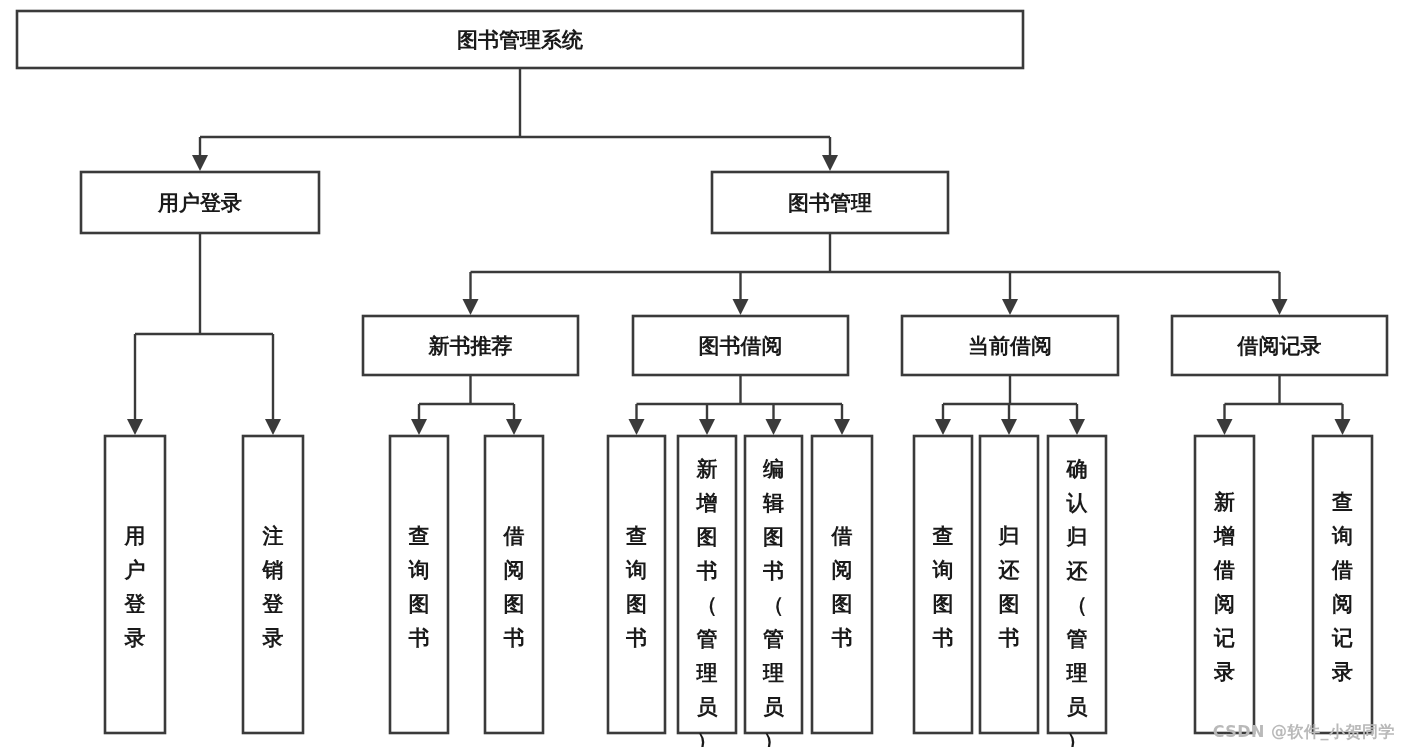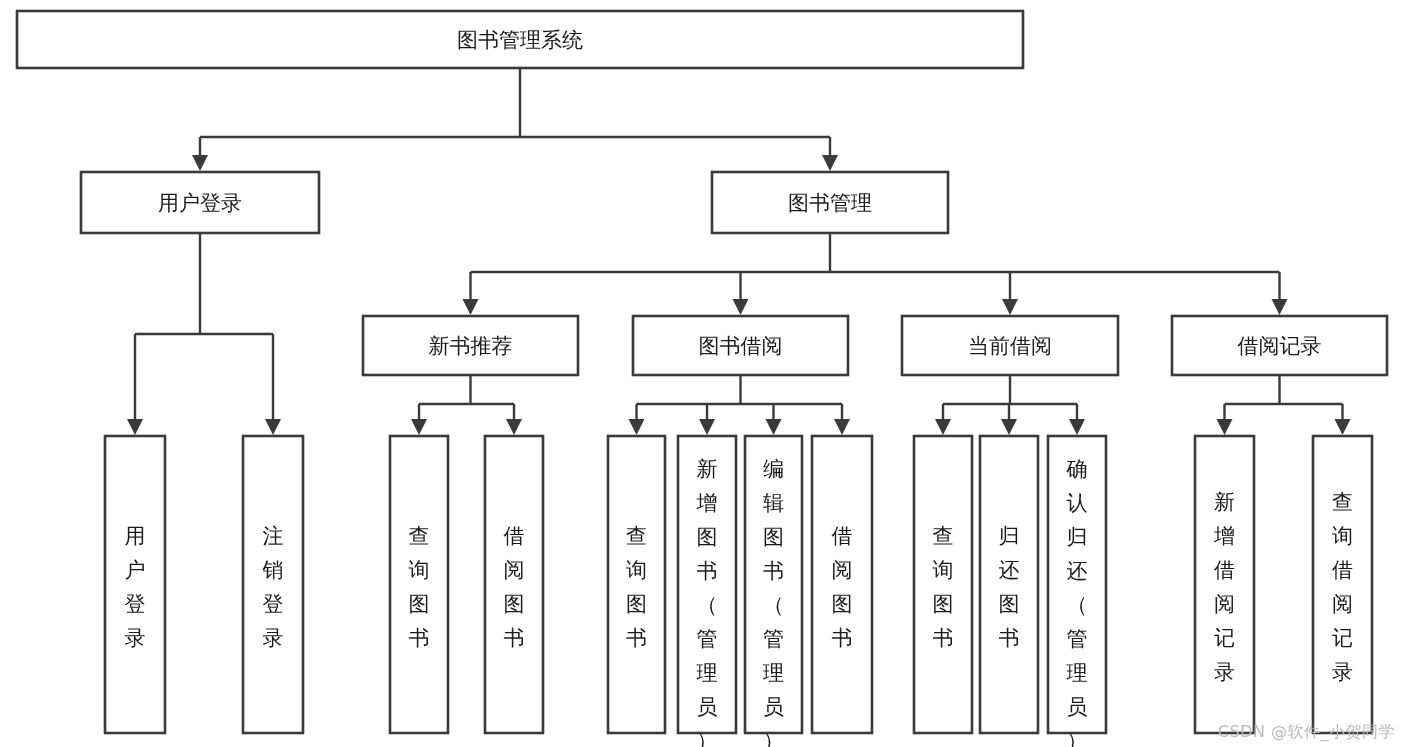--- a/index.html
+++ b/index.html
@@ -11,20 +11,21 @@
     width: 1405px;
     height: 747px;
     font-family: "DejaVu Sans", "Liberation Sans", sans-serif;
     overflow: hidden;
   }
   #diagram-root {
     position: relative;
     width: 1405px;
     height: 747px;
     background: #ffffff;
+    font-weight: bold;
   }
   svg.canvas {
     position: absolute;
     top: 0;
     left: 0;
     width: 1405px;
     height: 747px;
     display: block;
   }
   .node-rect {

